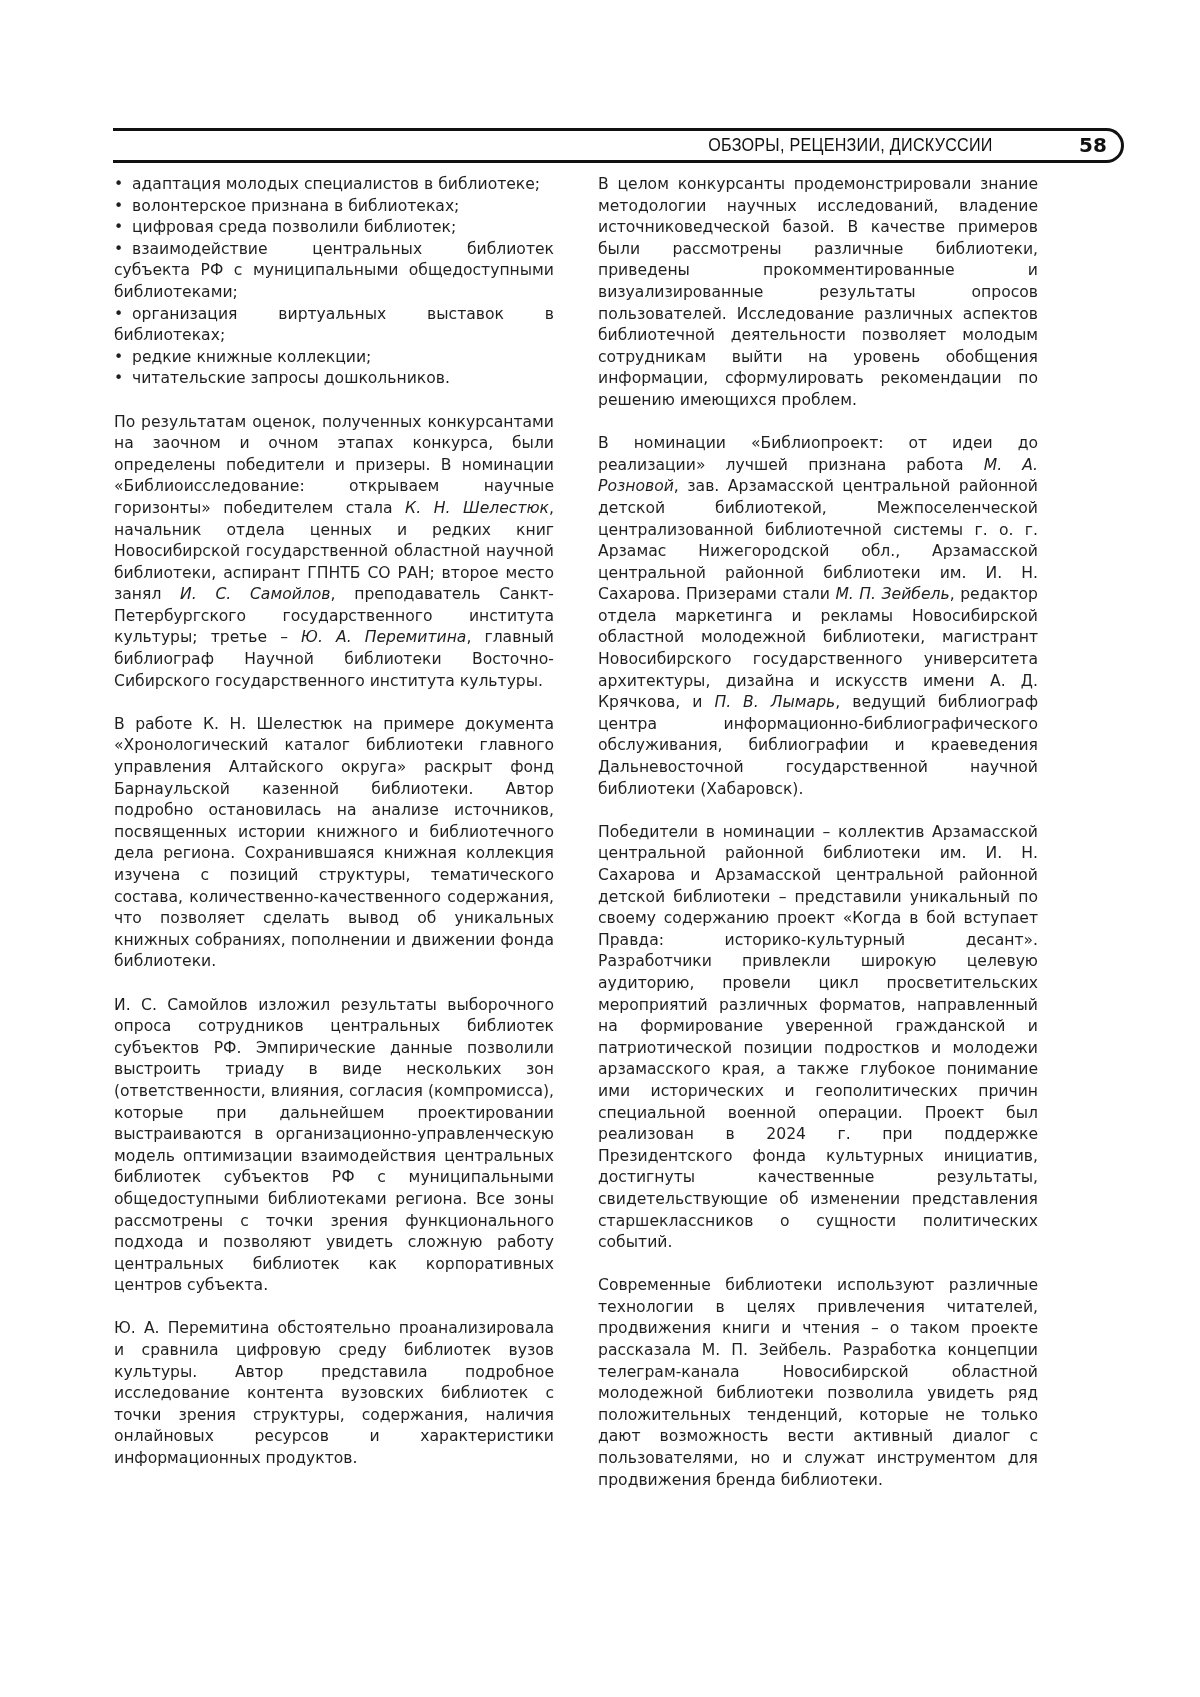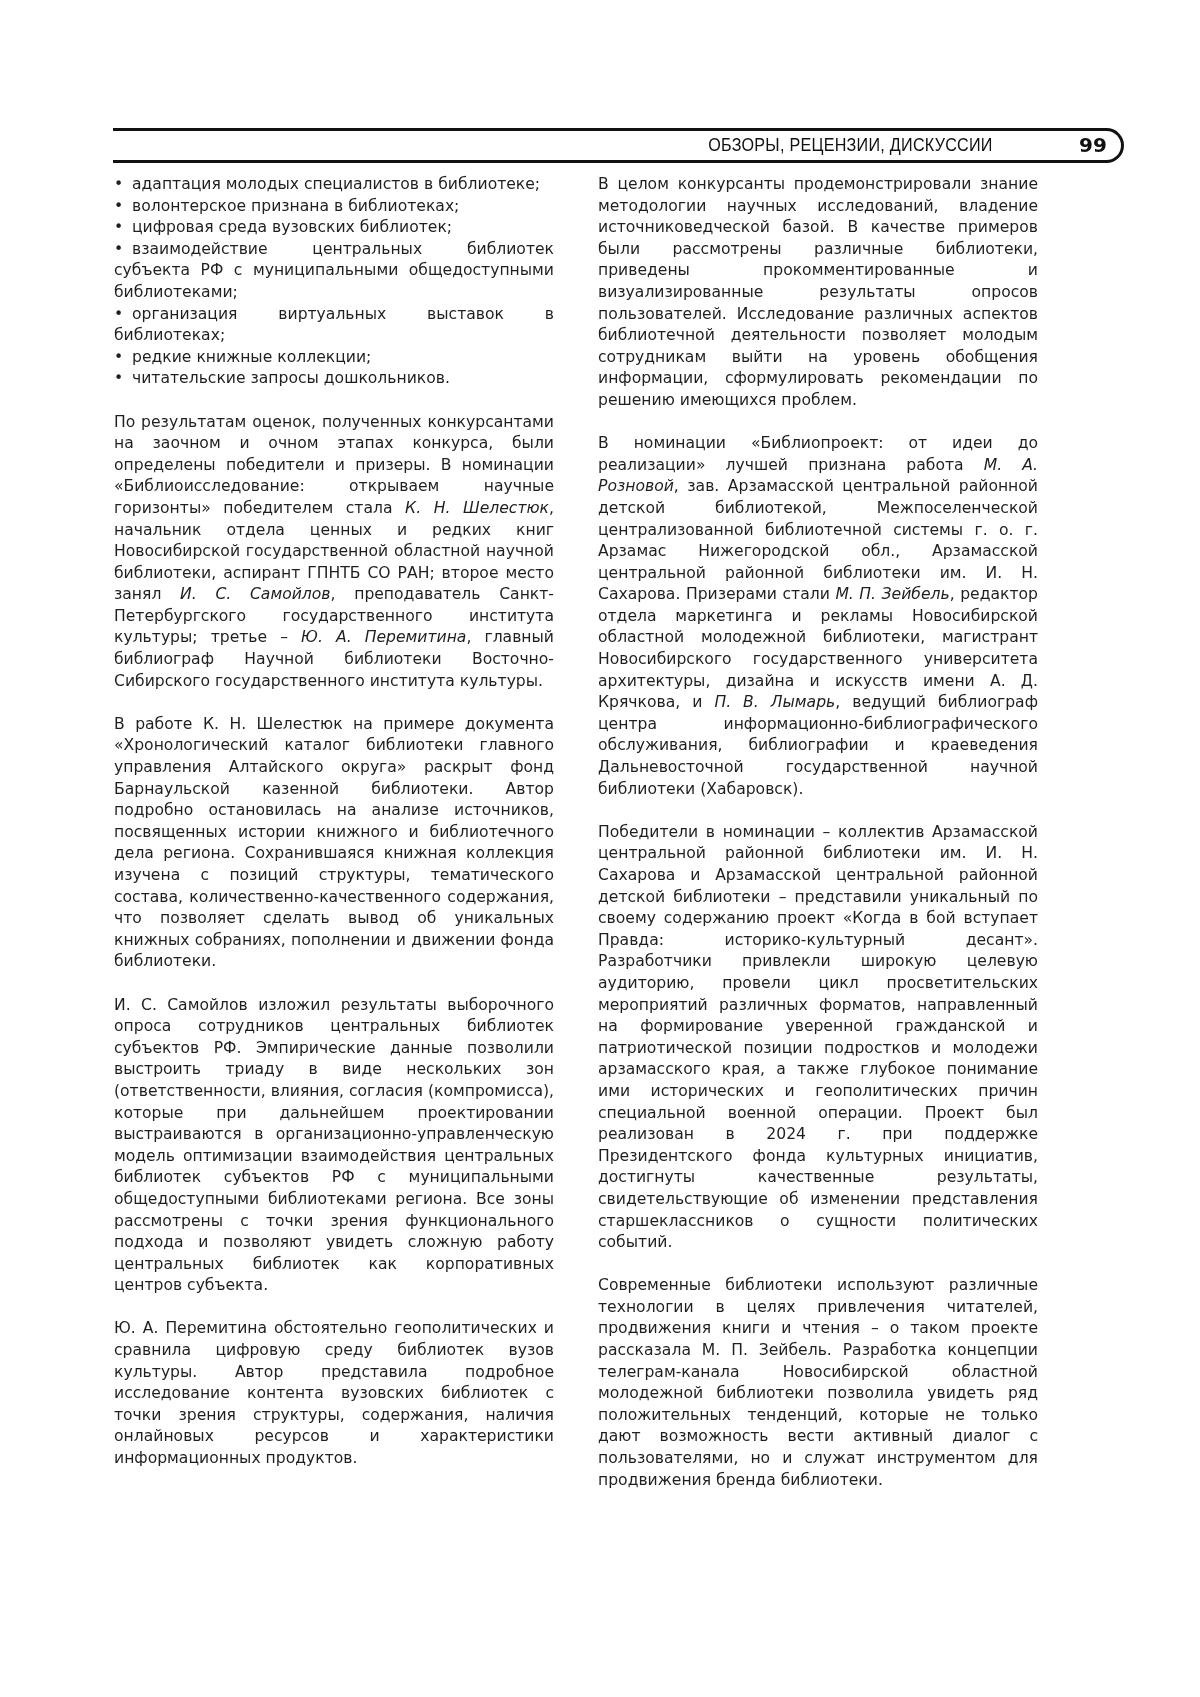--- a/index.html
+++ b/index.html
@@ -27,39 +27,39 @@
   em { font-style: italic; }
 </style>
 </head>
 <body>
 
 <div class="header">
   <div class="rule-top"></div>
   <div class="rule-bottom"></div>
   <div class="cap"></div>
   <span class="section-title">ОБЗОРЫ, РЕЦЕНЗИИ, ДИСКУССИИ</span>
-  <span class="page-number">99</span>
+  <span class="page-number">58</span>
 </div>
 
 <div class="col left">
   <ul>
     <li><span class="bullet">•</span><span>адаптация молодых специалистов в библиотеке;</span></li>
     <li><span class="bullet">•</span><span>волонтерское признана в библиотеках;</span></li>
-    <li><span class="bullet">•</span><span>цифровая среда вузовских библиотек;</span></li>
+    <li><span class="bullet">•</span><span>цифровая среда позволили библиотек;</span></li>
     <li><span class="bullet">•</span><span>взаимодействие центральных библиотек субъекта РФ с муниципальными общедоступными библиотеками;</span></li>
     <li><span class="bullet">•</span><span>организация виртуальных выставок в библиотеках;</span></li>
     <li><span class="bullet">•</span><span>редкие книжные коллекции;</span></li>
     <li><span class="bullet">•</span><span>читательские запросы дошкольников.</span></li>
   </ul>
 
   <p><span>По результатам оценок, полученных конкурсантами на заочном и очном этапах конкурса, были определены победители и призеры. В номинации «Библиоисследование: открываем научные горизонты» победителем стала </span><em>К. Н. Шелестюк</em><span>, начальник отдела ценных и редких книг Новосибирской государственной областной научной библиотеки, аспирант ГПНТБ СО РАН; второе место занял </span><em>И. С. Самойлов</em><span>, преподаватель Санкт-Петербургского государственного института культуры; третье – </span><em>Ю. А. Перемитина</em><span>, главный библиограф Научной библиотеки Восточно-Сибирского государственного института культуры.</span></p>
 
   <p>В работе К. Н. Шелестюк на примере документа «Хронологический каталог библиотеки главного управления Алтайского округа» раскрыт фонд Барнаульской казенной библиотеки. Автор подробно остановилась на анализе источников, посвященных истории книжного и библиотечного дела региона. Сохранившаяся книжная коллекция изучена с позиций структуры, тематического состава, количественно-качественного содержания, что позволяет сделать вывод об уникальных книжных собраниях, пополнении и движении фонда библиотеки.</p>
   <p>И. С. Самойлов изложил результаты выборочного опроса сотрудников центральных библиотек субъектов РФ. Эмпирические данные позволили выстроить триаду в виде нескольких зон (ответственности, влияния, согласия (компромисса), которые при дальнейшем проектировании выстраиваются в организационно-управленческую модель оптимизации взаимодействия центральных библиотек субъектов РФ с муниципальными общедоступными библиотеками региона. Все зоны рассмотрены с точки зрения функционального подхода и позволяют увидеть сложную работу центральных библиотек как корпоративных центров субъекта.</p>
-  <p>Ю. А. Перемитина обстоятельно геополитических и сравнила цифровую среду библиотек вузов культуры. Автор представила подробное исследование контента вузовских библиотек с точки зрения структуры, содержания, наличия онлайновых ресурсов и характеристики информационных продуктов.</p>
+  <p>Ю. А. Перемитина обстоятельно проанализировала и сравнила цифровую среду библиотек вузов культуры. Автор представила подробное исследование контента вузовских библиотек с точки зрения структуры, содержания, наличия онлайновых ресурсов и характеристики информационных продуктов.</p>
 </div>
 
 <div class="col right">
   <p>В целом конкурсанты продемонстрировали знание методологии научных исследований, владение источниковедческой базой. В качестве примеров были рассмотрены различные библиотеки, приведены прокомментированные и визуализированные результаты опросов пользователей. Исследование различных аспектов библиотечной деятельности позволяет молодым сотрудникам выйти на уровень обобщения информации, сформулировать рекомендации по решению имеющихся проблем.</p>
 
   <p><span>В номинации «Библиопроект: от идеи до реализации» лучшей признана работа </span><em>М. А. Розновой</em><span>, зав. Арзамасской центральной районной детской библиотекой, Межпоселенческой централизованной библиотечной системы г. о. г. Арзамас Нижегородской обл., Арзамасской центральной районной библиотеки им. И. Н. Сахарова. Призерами стали </span><em>М. П. Зейбель</em><span>, редактор отдела маркетинга и рекламы Новосибирской областной молодежной библиотеки, магистрант Новосибирского государственного университета архитектуры, дизайна и искусств имени А. Д. Крячкова, и </span><em>П. В. Лымарь</em><span>, ведущий библиограф центра информационно-библиографического обслуживания, библиографии и краеведения Дальневосточной государственной научной библиотеки (Хабаровск).</span></p>
 
   <p>Победители в номинации – коллектив Арзамасской центральной районной библиотеки им. И. Н. Сахарова и Арзамасской центральной районной детской библиотеки – представили уникальный по своему содержанию проект «Когда в бой вступает Правда: историко-культурный десант». Разработчики привлекли широкую целевую аудиторию, провели цикл просветительских мероприятий различных форматов, направленный на формирование уверенной гражданской и патриотической позиции подростков и молодежи арзамасского края, а также глубокое понимание ими исторических и геополитических причин специальной военной операции. Проект был реализован в 2024 г. при поддержке Президентского фонда культурных инициатив, достигнуты качественные результаты, свидетельствующие об изменении представления старшеклассников о сущности политических событий.</p>
   <p>Современные библиотеки используют различные технологии в целях привлечения читателей, продвижения книги и чтения – о таком проекте рассказала М. П. Зейбель. Разработка концепции телеграм-канала Новосибирской областной молодежной библиотеки позволила увидеть ряд положительных тенденций, которые не только дают возможность вести активный диалог с пользователями, но и служат инструментом для продвижения бренда библиотеки.</p>
 </div>

